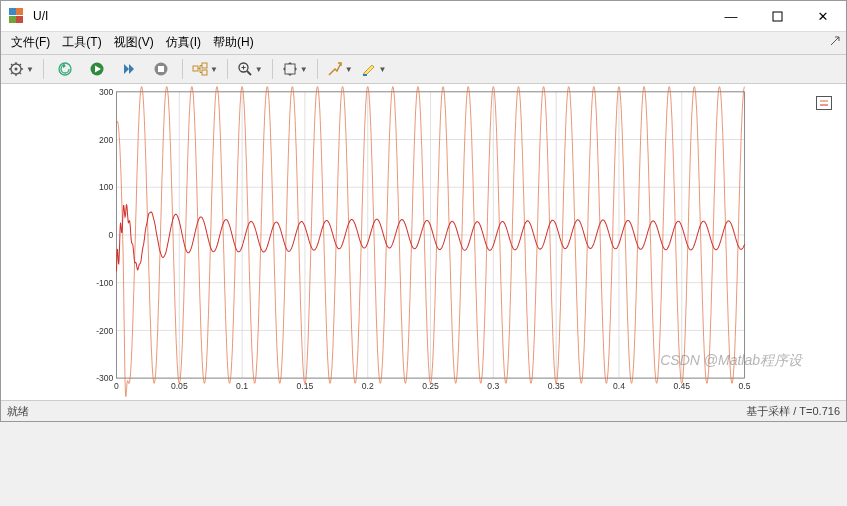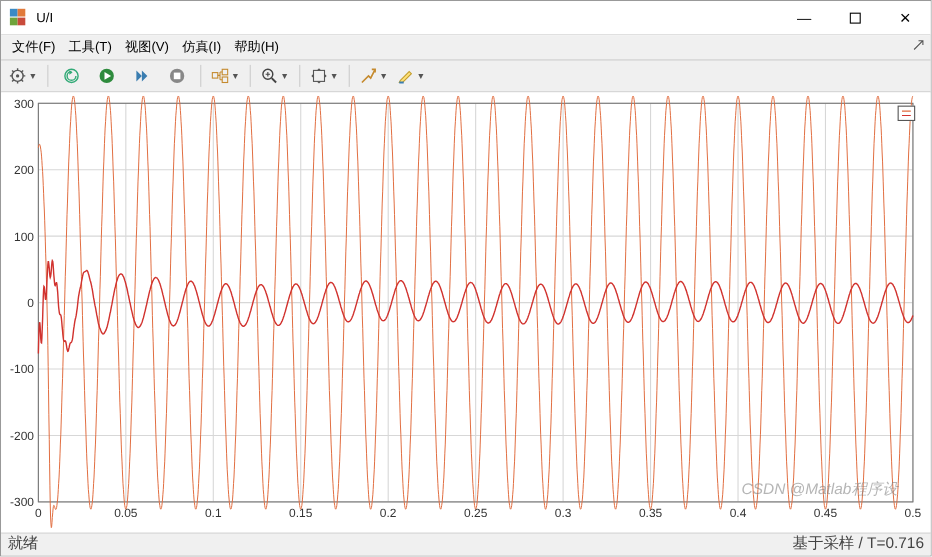--- a/index.html
+++ b/index.html
@@ -1,39 +1,39 @@
 <!DOCTYPE html>
 <html><head>
 <meta charset="utf-8">
 <style>
   html,body{margin:0;padding:0;font-family:"Microsoft YaHei",Tahoma,sans-serif;font-size:12px;background:#f0f0f0;color:#000;user-select:none}
-  .window{width:847px;height:506px;background:#fff;border:1px solid #999;box-sizing:border-box;display:flex;flex-direction:column;position:relative}
+  .window{width:847px;height:422px;background:#fff;border:1px solid #999;box-sizing:border-box;display:flex;flex-direction:column;position:relative}
   .titlebar{height:30px;background:#fff;display:flex;align-items:center;border-bottom:1px solid #ddd}
   .app-icon{width:16px;height:16px;margin:0 6px 0 8px;display:flex;flex-wrap:wrap}
   .app-icon div{width:7px;height:7px}
   .title-text{flex:1;font-size:12px;padding-left:2px}
   .win-btns{display:flex;height:100%}
   .win-btn{width:46px;display:flex;align-items:center;justify-content:center;font-size:13px;cursor:default}
   .menubar{height:22px;background:#f0f0f0;display:flex;align-items:flex-start;padding:0 4px;border-bottom:1px solid #ccc;position:relative}
   .menubar .m{padding:2px 6px;cursor:default}
   .notch{position:absolute;right:6px;top:4px;width:10px;height:10px}
   .toolbar{height:28px;background:#f0f0f0;display:flex;align-items:center;padding:0 4px;gap:2px;border-bottom:1px solid #ccc}
   .tbtn{min-width:24px;height:22px;display:flex;align-items:center;justify-content:center;border:1px solid transparent;border-radius:2px;cursor:default;padding:0 2px}
   .tbtn svg{width:16px;height:16px}
   .sep{width:1px;height:20px;background:#ccc;margin:0 4px}
   .dd{font-size:8px;margin-left:2px;color:#555}
   .plot-area{flex:1;background:#fff;position:relative;padding:6px 8px 2px 8px}
   .grid line{stroke:#d7d7d7;stroke-width:1}
   .axis text{font-size:11px;fill:#333}
   .series1{stroke:#e06a3c;stroke-width:0.9;fill:none}
   .series2{stroke:#d1322e;stroke-width:1.3;fill:none}
   .legend-icon{position:absolute;top:12px;right:14px;width:14px;height:12px;border:1px solid #555;background:#fff;font-size:8px;display:flex;align-items:center;justify-content:center}
-  .statusbar{height:20px;background:#f0f0f0;border-top:1px solid #ccc;display:flex;align-items:flex-start;font-size:14px;color:#444;padding:0 6px}
+  .statusbar{height:20px;background:#f0f0f0;border-top:1px solid #ccc;display:flex;align-items:center;font-size:11px;color:#444;padding:0 6px}
   .statusbar .left{flex:1}
-  .watermark{position:absolute;right:30px;bottom:30px;font-size:14px;color:rgba(120,120,120,.55);font-style:italic;pointer-events:none}
+  .watermark{position:absolute;right:44px;bottom:30px;font-size:14px;color:rgba(120,120,120,.55);font-style:italic;pointer-events:none}
 </style>
 </head>
 <body>
 
 <div class="window">
 
   <div class="titlebar">
     <div class="app-icon">
       <div style="background:#3b8ac4"></div>
         <div style="background:#e17a3b"></div>

